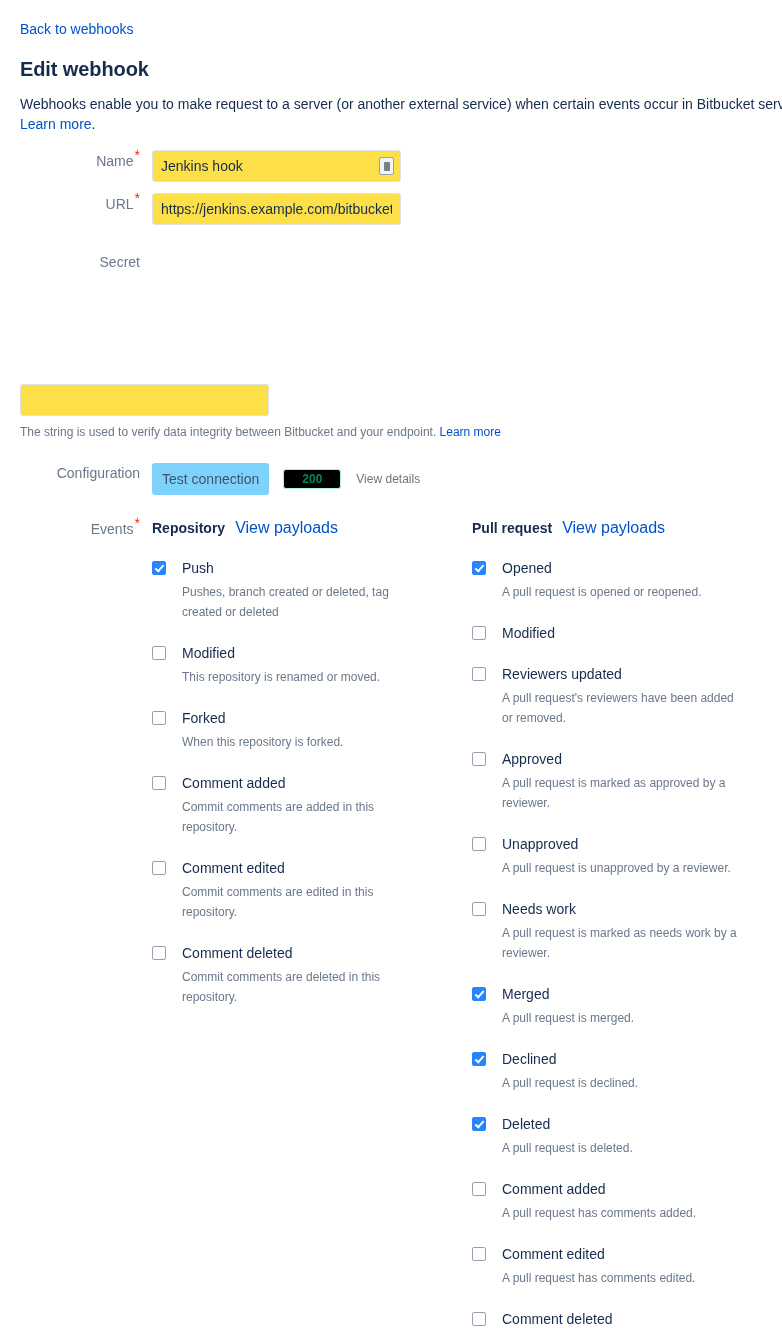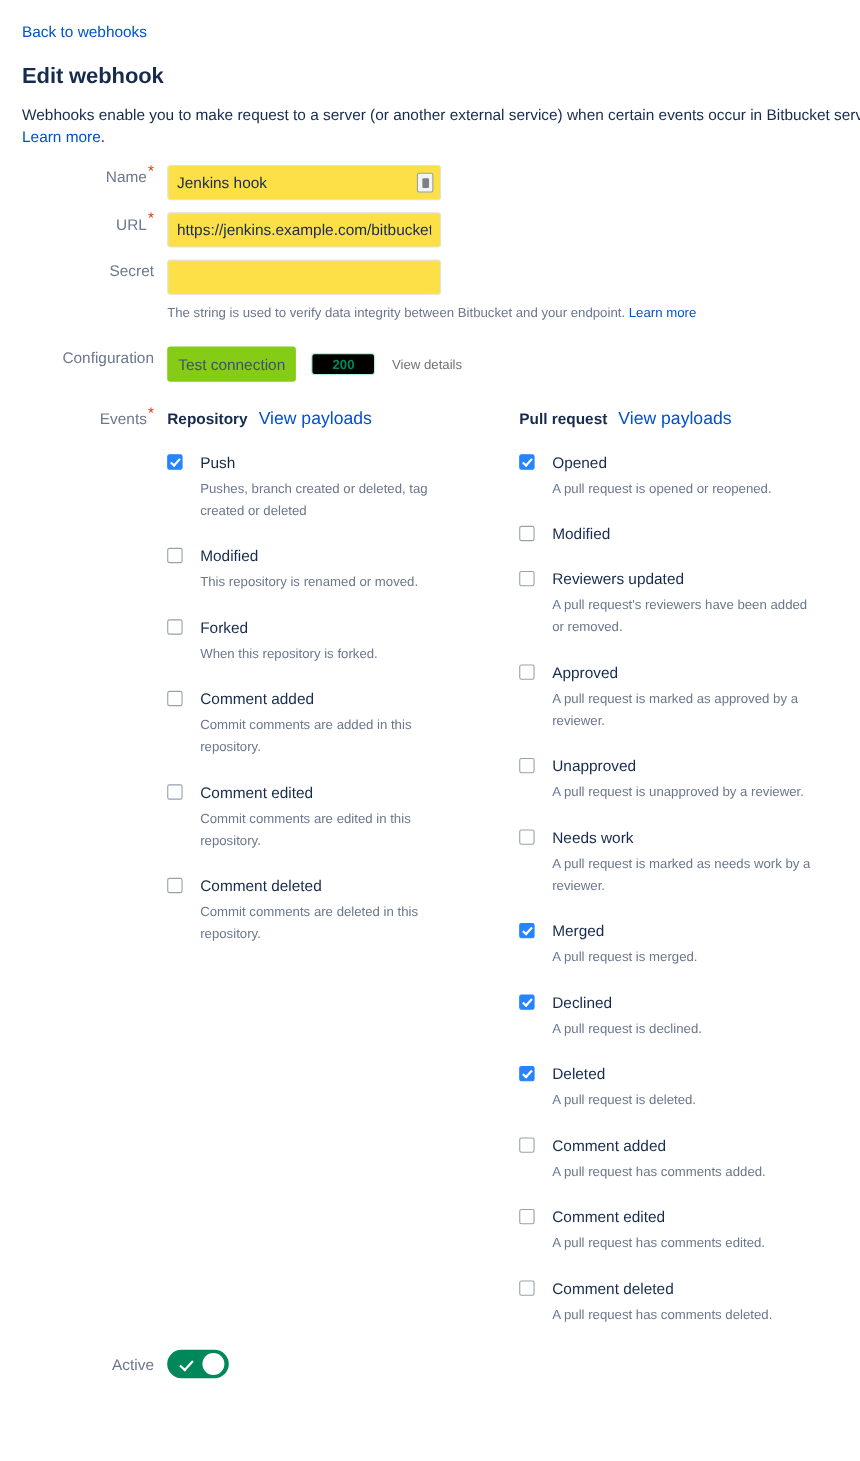--- a/index.html
+++ b/index.html
@@ -127,40 +127,40 @@
   .autofill-icon span {
     display: block;
     width: 6px;
     height: 9px;
     background: #7A7F85;
     border-radius: 1px;
   }
 
   .row-name  { margin-top: 2px; }
   .row-url   { margin-top: 11px; }
-  .row-secret{ margin-top: 11px; }
+  .row-secret{ margin-top: 27px; flex-direction: column; }
   .row-config{ margin-top: 23px; }
   .row-events{ margin-top: 23px; }
   .row-active{ margin-top: 22px; }
 
   .help-text {
     margin-top: 8px;
     font-size: 12px;
     line-height: 16px;
     color: #6B778C;
   }
 
   
   .config-line {
     display: flex;
     align-items: center;
     gap: 0;
   }
   .btn-test {
-    background: #84cc16;
+    background: #7dd3fc;
     border: none;
     border-radius: 3px;
     padding: 6px 10px;
     font-family: "Liberation Sans", sans-serif;
     font-size: 14px;
     line-height: 20px;
     color: #42526E;
     cursor: pointer;
   }
 

